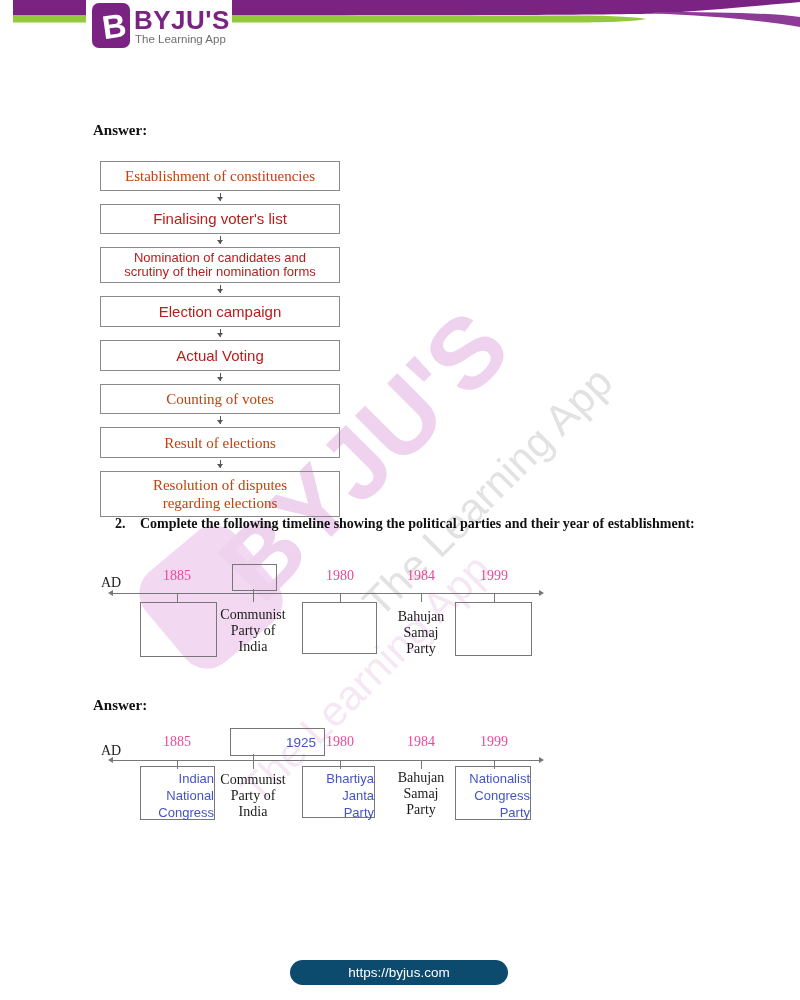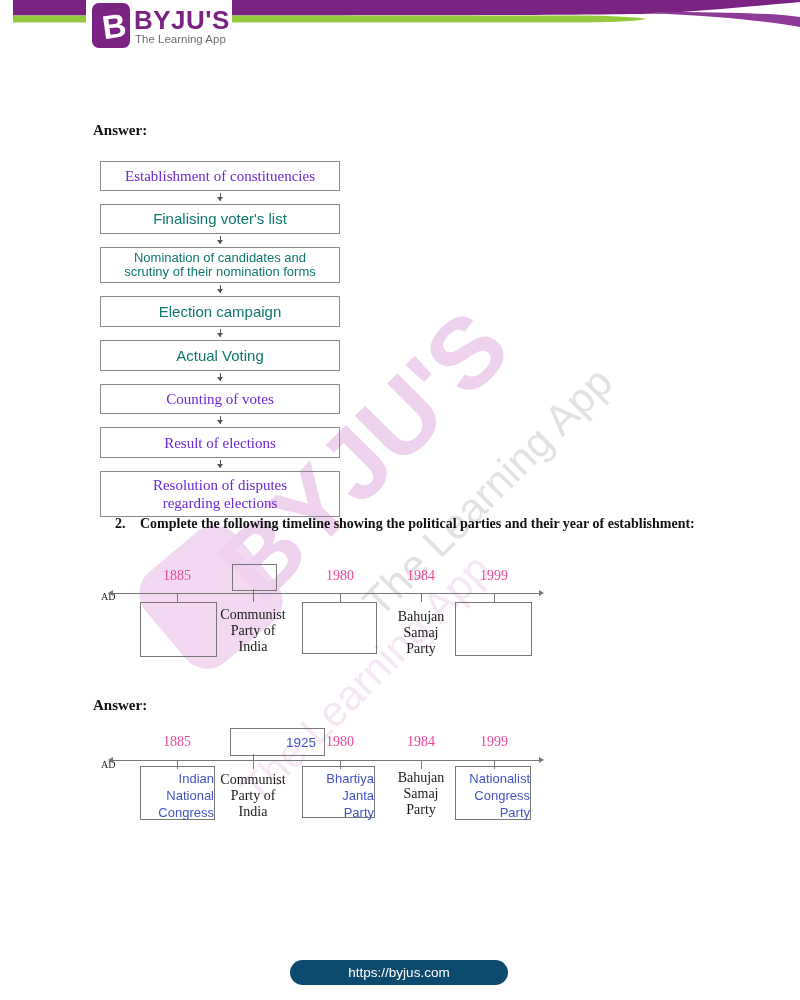--- a/index.html
+++ b/index.html
@@ -17,33 +17,33 @@
             background:#f3d8f2;transform:rotate(-40deg);}
   
   .hdr{position:absolute;left:0;top:0;z-index:3;}
   
   .content{position:absolute;inset:0;z-index:2;}
   .ans-head{position:absolute;font-size:15px;font-weight:bold;color:#111;}
   
   .flow{position:absolute;left:100px;top:161px;width:240px;display:flex;flex-direction:column;align-items:stretch;}
   .fbox{border:1px solid #8a8a8a;display:flex;flex-direction:column;justify-content:center;
         text-align:center;background:transparent;}
-  .fbox.serif{font-family:"Liberation Serif",serif;font-size:15px;color:#6d28d9;line-height:18px;}
-  .fbox.sans{font-family:"Liberation Sans",sans-serif;font-size:15px;color:#0f766e;line-height:18px;}
+  .fbox.serif{font-family:"Liberation Serif",serif;font-size:15px;color:#c2410c;line-height:18px;}
+  .fbox.sans{font-family:"Liberation Sans",sans-serif;font-size:15px;color:#b91c1c;line-height:18px;}
   .fbox.small{font-size:13px;line-height:14px;}
   .h28{height:28px;} .h29{height:29px;} .h34{height:34px;} .h44{height:44px;}
   .flow-arrow{width:1px;height:8px;background:#555;margin:2px auto 3px auto;position:relative;}
   .flow-arrow::after{content:"";position:absolute;left:-3px;bottom:-3px;
         border:3px solid transparent;border-top:4px solid #555;}
   
   .question{position:absolute;left:115px;top:516px;display:flex;font-weight:bold;font-size:14px;color:#111;white-space:nowrap;}
   .qnum{width:25px;}
   
   .tl{position:absolute;width:470px;}
-  .tl-ad{position:absolute;font-size:10px;color:#222;margin-top:16px;}
+  .tl-ad{position:absolute;font-size:14px;color:#222;}
   .tl-line{position:absolute;height:1.4px;background:#777;}
   .tl-line::before{content:"";position:absolute;left:-6px;top:-2.6px;border:3px solid transparent;border-right:5px solid #777;}
   .tl-line::after{content:"";position:absolute;right:-6px;top:-2.6px;border:3px solid transparent;border-left:5px solid #777;}
   .tick{position:absolute;width:1px;background:#777;}
   .yr{position:absolute;transform:translateX(-50%);font-size:14px;color:#ec4899;white-space:nowrap;}
   .ebox{position:absolute;border:1px solid #777;background:transparent;}
   .party{position:absolute;transform:translateX(-50%);text-align:center;font-size:14px;
          line-height:16px;color:#1a1a1a;white-space:nowrap;}
   .party span{display:block;}
   .bluebox{position:absolute;border:1px solid #777;font-family:"Liberation Sans",sans-serif;

